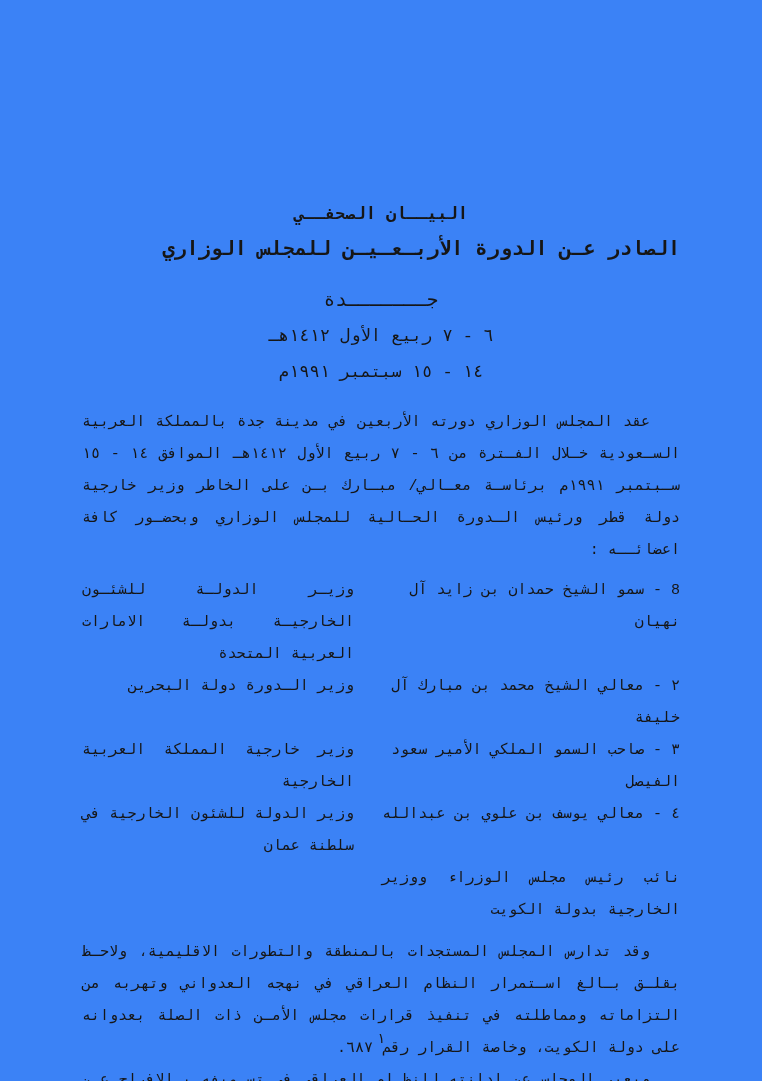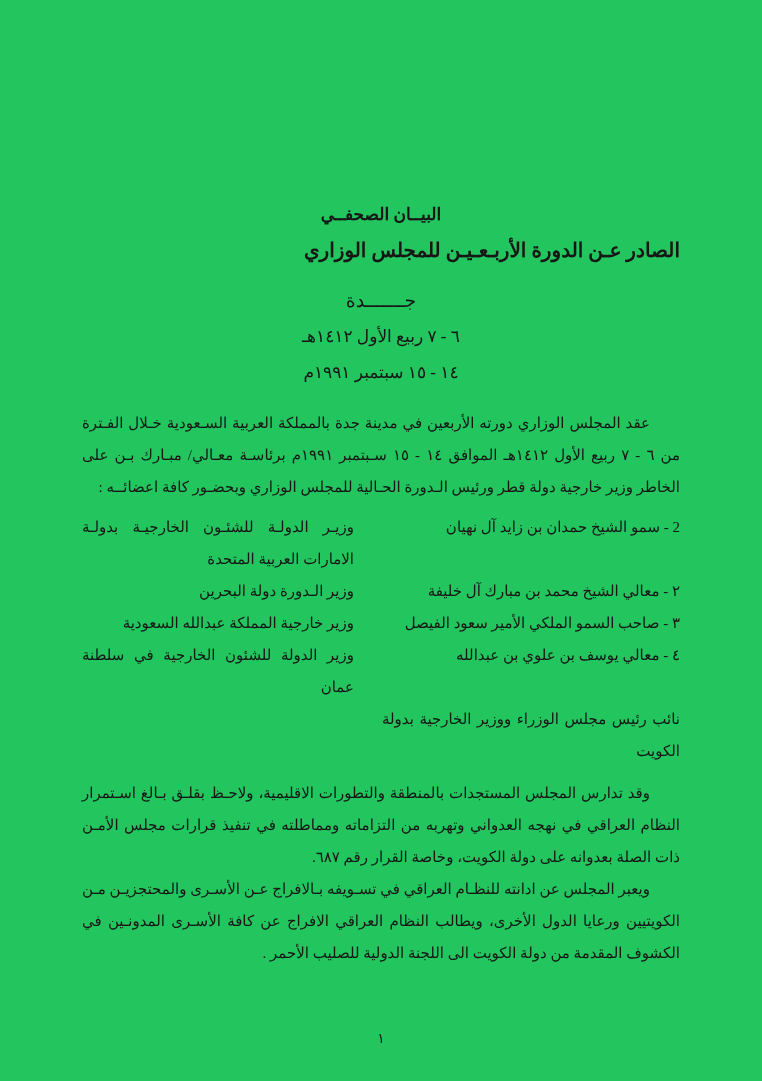--- a/index.html
+++ b/index.html
@@ -5,26 +5,26 @@
   html, body {
     margin: 0;
     padding: 0;
     background: #ffffff;
   }
   .page {
     position: relative;
     width: 762px;
     height: 1081px;
     margin: 0 auto;
-    background: #22c55e;
+    background: #3b82f6;
     color: #161616;
     direction: rtl;
     box-sizing: border-box;
     padding: 205px 82px 60px 82px;
-    font-family: Liberation Serif, serif;
+    font-family: Liberation Mono, monospace;
     overflow: hidden;
   }
   .title {
     text-align: center;
     font-size: 17px;
     font-weight: 700;
     line-height: 1.2;
     margin: 0 0 13px 0;
   }
   .subtitle {
@@ -96,30 +96,30 @@
   <div class="title">البيــان الصحفــي</div>
   <div class="subtitle">الصادر عـن الدورة الأربـعـيـن للمجلس الوزاري</div>
   <div class="location">جـــــــدة</div>
   <div class="date">٦ - ٧ ربيع الأول ١٤١٢هـ</div>
   <div class="date">١٤ - ١٥ سبتمبر ١٩٩١م</div>
 
   <p class="para first">عقد المجلس الوزاري دورته الأربعين في مدينة جدة بالمملكة العربية السـعودية خـلال الفـترة من ٦ - ٧ ربيع الأول ١٤١٢هـ الموافق ١٤ - ١٥ سـبتمبر ١٩٩١م برئاسـة معـالي/ مبـارك بـن على الخاطر وزير خارجية دولة قطر ورئيس الـدورة الحـالية للمجلس الوزاري وبحضـور كافة اعضائــه :</p>
 
   <div class="attendees">
     <div class="attendee-row">
-      <div class="attendee-name">2 - سمو الشيخ حمدان بن زايد آل نهيان</div>
+      <div class="attendee-name">8 - سمو الشيخ حمدان بن زايد آل نهيان</div>
       <div class="attendee-title">وزيـر الدولـة للشئـون الخارجيـة بدولـة الامارات العربية المتحدة</div>
     </div>
     <div class="attendee-row">
       <div class="attendee-name">٢ - معالي الشيخ محمد بن مبارك آل خليفة</div>
       <div class="attendee-title">وزير الـدورة دولة البحرين</div>
     </div>
     <div class="attendee-row">
       <div class="attendee-name">٣ - صاحب السمو الملكي الأمير سعود الفيصل</div>
-      <div class="attendee-title">وزير خارجية المملكة عبدالله السعودية</div>
+      <div class="attendee-title">وزير خارجية المملكة العربية الخارجية</div>
     </div>
     <div class="attendee-row">
       <div class="attendee-name">٤ - معالي يوسف بن علوي بن عبدالله</div>
       <div class="attendee-title">وزير الدولة للشئون الخارجية في سلطنة عمان</div>
     </div>
     <div class="attendee-row">
       <div class="attendee-title">نائب رئيس مجلس الوزراء ووزير الخارجية بدولة الكويت</div>
     </div>
   </div>
 

